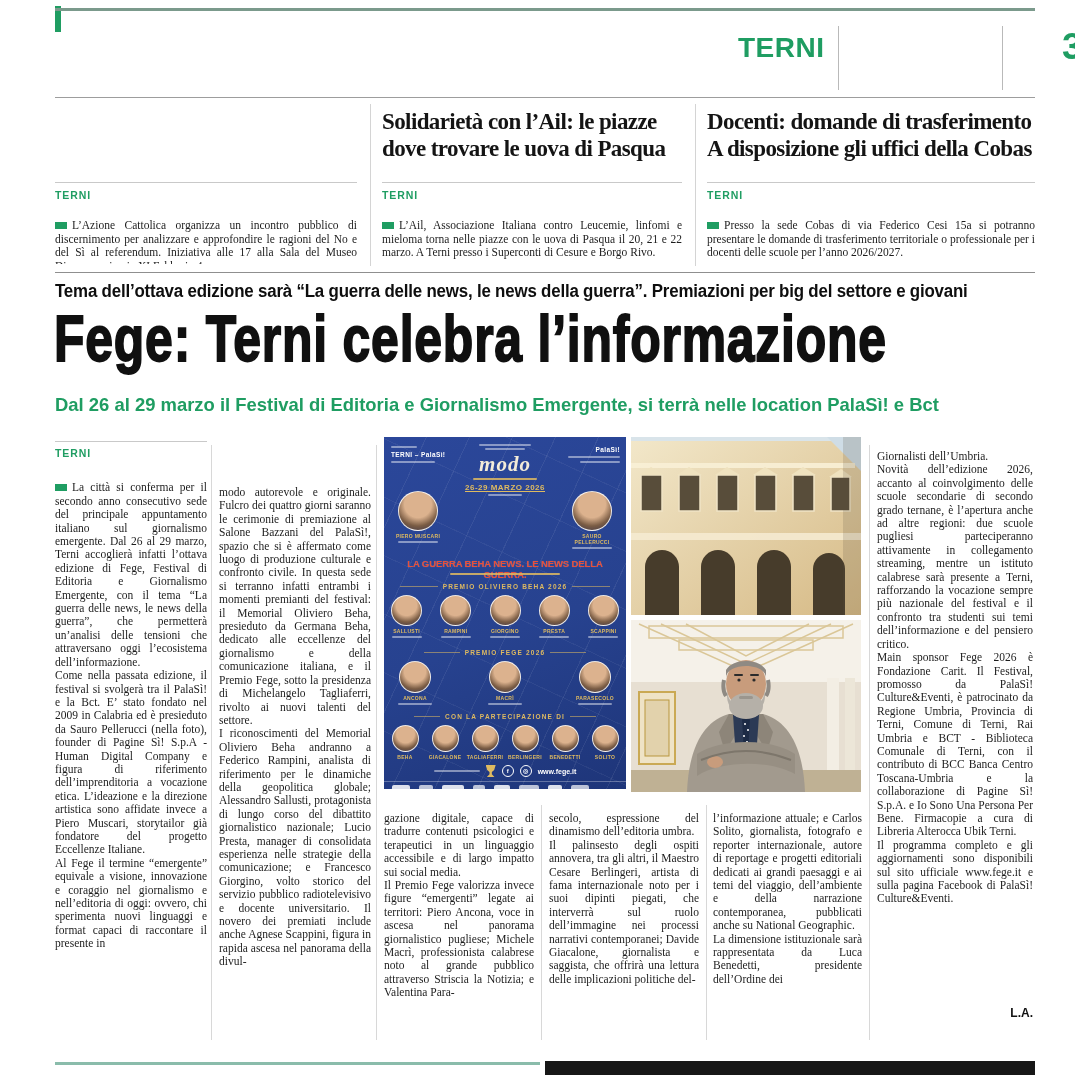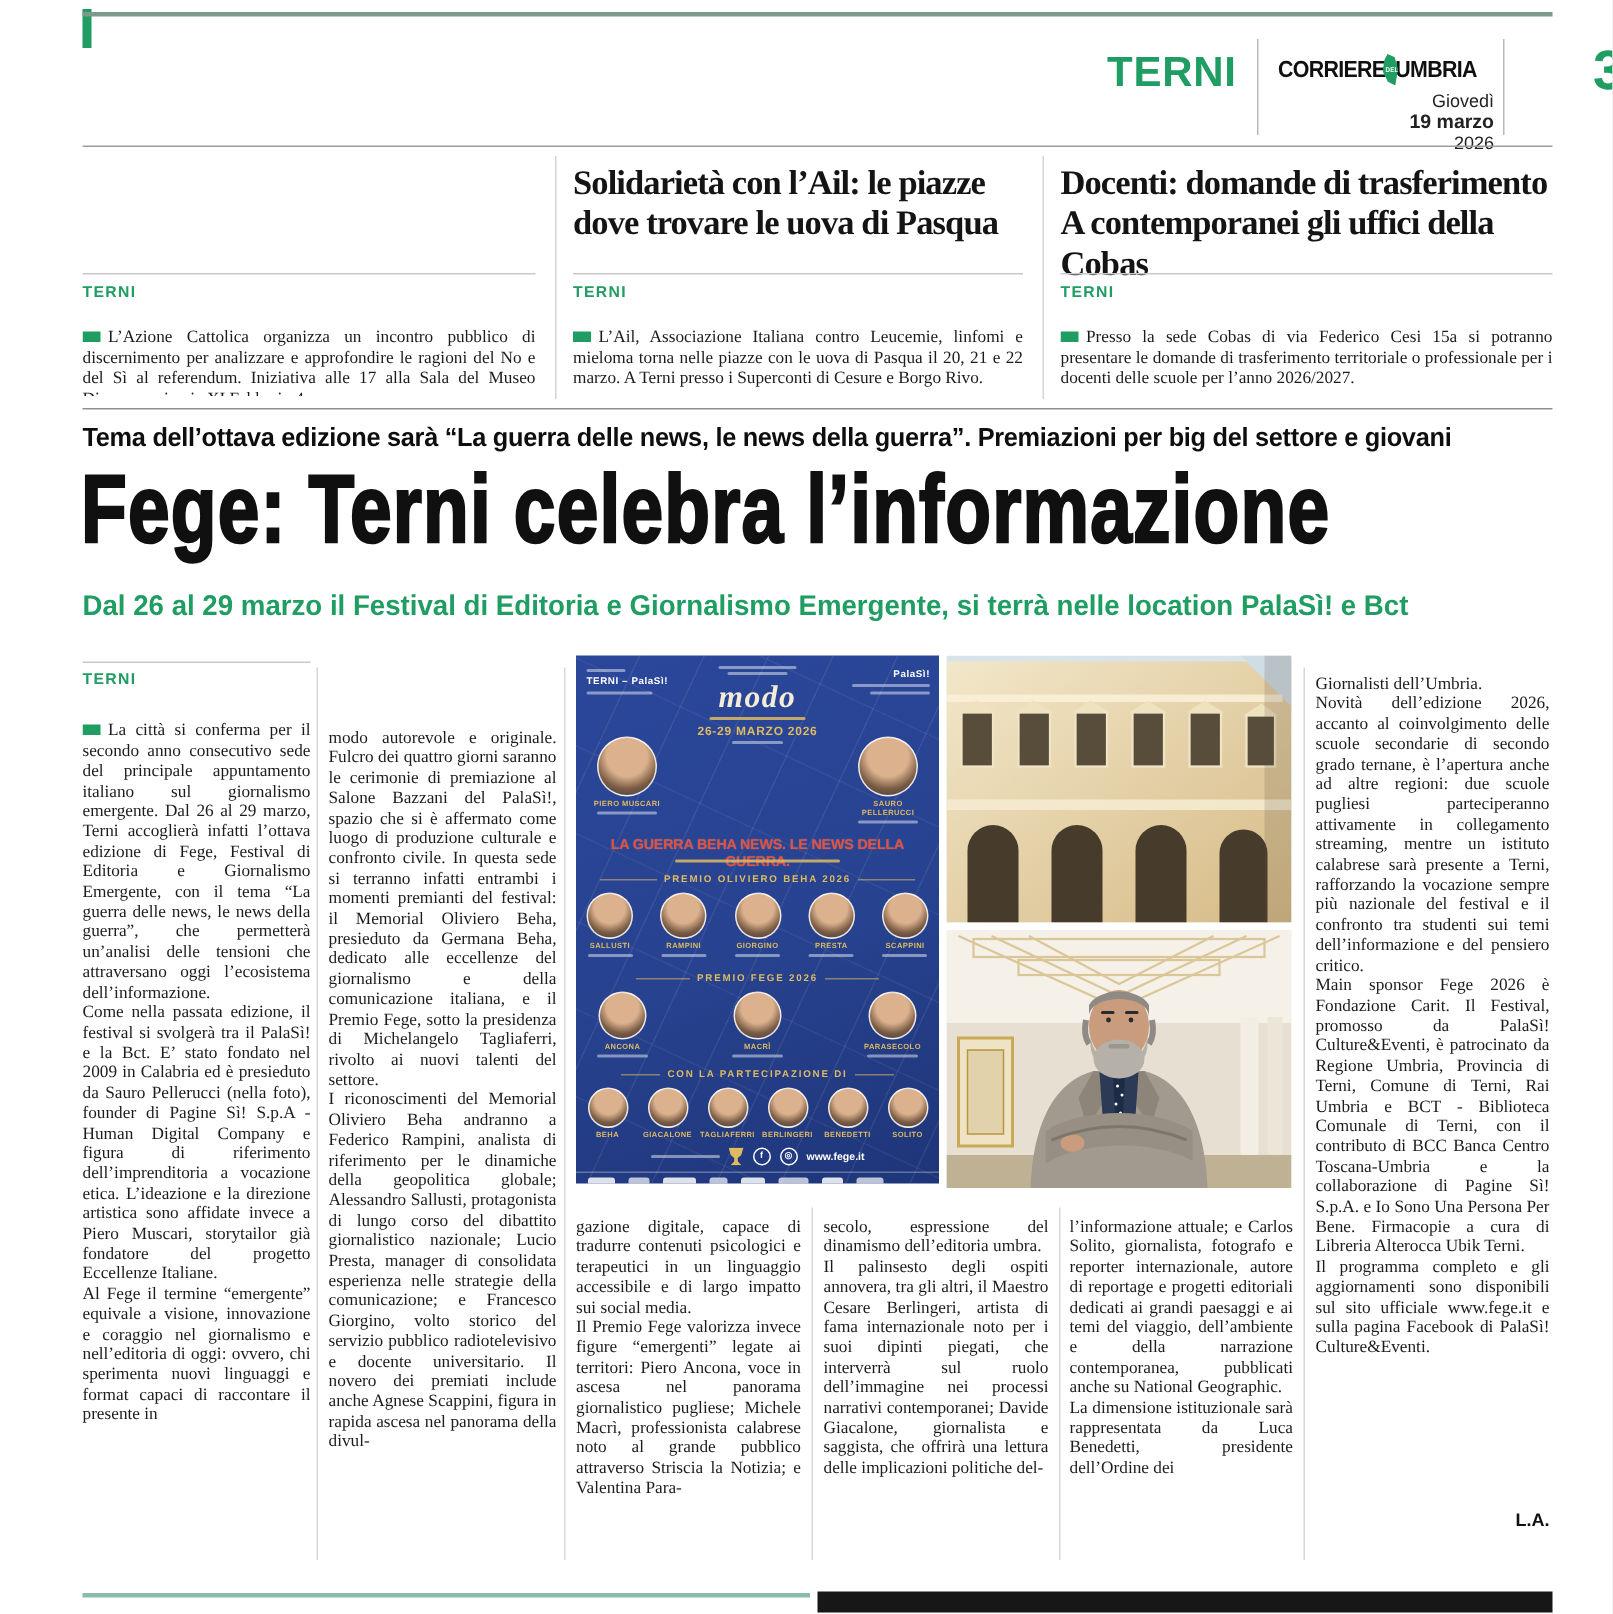--- a/index.html
+++ b/index.html
@@ -61,34 +61,20 @@
 <body>
 
 <div class="page">
 
   <div class="abs" style="left:55px;top:6px;width:6px;height:26px;background:#1f9d62;"></div>
   <div class="abs" style="left:55px;top:8px;width:980px;height:3px;background:#7b9a8c;"></div>
 
   <div class="abs section-title" style="left:738px;top:32px;">TERNI</div>
   <div class="abs rule" style="left:838px;top:26px;width:1px;height:64px;"></div>
 
-  <div class="abs" style="left:852px;top:36px;width:144px;">
-    <div class="masthead">
-      <span>CORRIERE</span>
-      <span class="blob">
-          <span>DELL</span>
-        </span>
-      <span>UMBRIA</span>
-    </div>
-    <div class="dateblock" style="margin-top:3px;">
-      <div>Giovedì</div>
-      <b>19 marzo</b>
-      <div>2026</div>
-    </div>
-  </div>
 
   <div class="abs rule" style="left:1002px;top:26px;width:1px;height:64px;"></div>
   <div class="abs pagenum" style="left:1062px;top:26px;">31</div>
 
   <div class="abs" style="left:55px;top:97px;width:980px;height:1px;background:#9d9d9d;"></div>
 
   <div class="abs rule" style="left:370px;top:104px;width:1px;height:162px;background:#d4d4d4;"></div>
   <div class="abs rule" style="left:695px;top:104px;width:1px;height:162px;background:#d4d4d4;"></div>
 
   <div class="abs" style="left:55px;top:108px;width:302px;height:158px;">
@@ -102,21 +88,21 @@
   <div class="abs" style="left:382px;top:108px;width:300px;height:158px;">
     <div class="brief-hl">Solidarietà con l’Ail: le piazze dove trovare le uova di Pasqua</div>
     <div class="rule" style="position:absolute;left:0;top:74px;width:100%;height:1px;background:#c9c9c9;"></div>
     <div class="slabel" style="position:absolute;top:81px;">TERNI</div>
     <div class="bodytxt" style="position:absolute;top:98px;width:100%;height:58px;">
       <span class="gb"></span><span>L’Ail, Associazione Italiana contro Leucemie, linfomi e mieloma torna nelle piazze con le uova di Pasqua il 20, 21 e 22 marzo. A Terni presso i Superconti di Cesure e Borgo Rivo.</span>
     </div>
   </div>
 
   <div class="abs" style="left:707px;top:108px;width:328px;height:158px;">
-    <div class="brief-hl">Docenti: domande di trasferimento A contemporanei gli uffici della Cobas</div>
+    <div class="brief-hl">Docenti: domande di trasferimento A disposizione gli uffici della Cobas</div>
     <div class="rule" style="position:absolute;left:0;top:74px;width:100%;height:1px;background:#c9c9c9;"></div>
     <div class="slabel" style="position:absolute;top:81px;">TERNI</div>
     <div class="bodytxt" style="position:absolute;top:98px;width:100%;height:58px;">
       <span class="gb"></span><span>Presso la sede Cobas di via Federico Cesi 15a si potranno presentare le domande di trasferimento territoriale o professionale per i docenti delle scuole per l’anno 2026/2027.</span>
     </div>
   </div>
 
   <div class="abs" style="left:55px;top:272px;width:980px;height:1px;background:#8f8f8f;"></div>
   <div class="abs kicker" style="left:55px;top:281px;">Tema dell’ottava edizione sarà “La guerra delle news, le news della guerra”. Premiazioni per big del settore e giovani</div>
   <div class="abs mainhl" style="left:54px;top:306px;">Fege: Terni celebra l’informazione</div>
@@ -159,21 +145,21 @@
     <div class="abs" style="left:7px;top:9px;width:62px;">
       <div class="db" style="width:26px;margin-bottom:3px;"></div>
       <div class="postertiny">TERNI – PalaSì!</div>
       <div class="db" style="width:44px;margin-top:3px;"></div>
     </div>
     <div class="abs" style="left:70px;top:7px;width:102px;display:flex;flex-direction:column;align-items:center;">
       <div class="db" style="width:52px;margin-bottom:2px;"></div>
       <div class="db" style="width:40px;"></div>
       <div style="font:italic 700 21px 'Liberation Serif',serif;color:#f3ecd9;letter-spacing:1px;margin:2px 0 1px;">modo</div>
       <div class="dbg" style="width:64px;"></div>
-      <div style="font:700 8px 'Liberation Sans',sans-serif;color:#deba61;letter-spacing:.5px;margin:3px 0 2px;">26-29 MARZO 2026</div>
+      <div style="font:700 8px 'Liberation Sans',sans-serif;color:#deba61;letter-spacing:.5px;margin:3px 0 2px;text-decoration:underline;">26-29 MARZO 2026</div>
       <div class="db" style="width:34px;"></div>
     </div>
     <div class="abs" style="left:176px;top:9px;width:60px;display:flex;flex-direction:column;align-items:flex-end;">
       <div class="postertiny">PalaSì!</div>
       <div class="db" style="width:52px;margin-top:3px;"></div>
       <div class="db" style="width:40px;margin-top:3px;"></div>
     </div>
 
     <div class="abs pp" style="left:8px;top:54px;width:52px;">
       <div class="pc" style="width:38px;height:38px;"></div>

